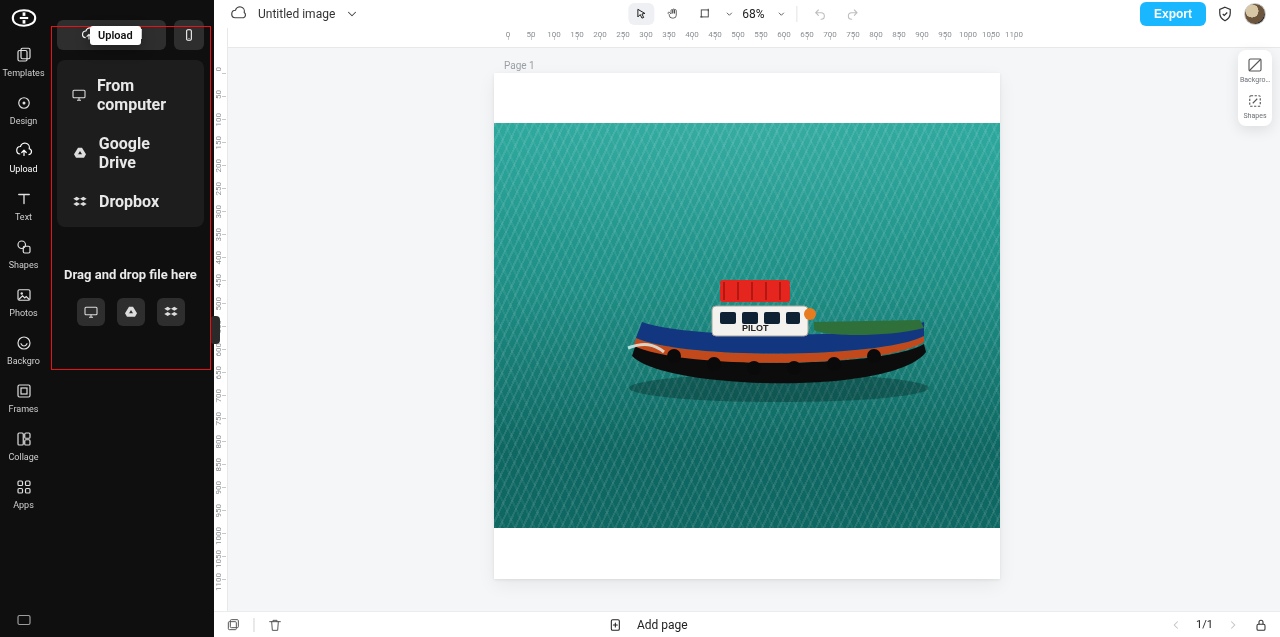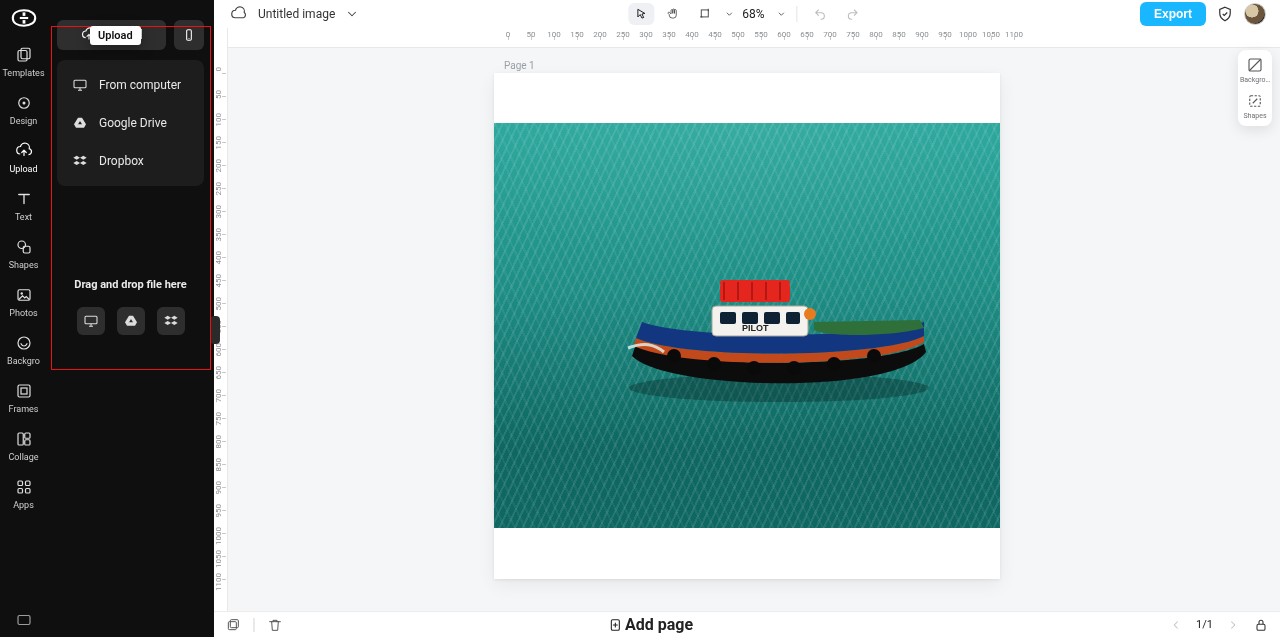--- a/index.html
+++ b/index.html
@@ -34,24 +34,24 @@
 
   .panel-body { padding:8px 10px 0 10px; }
   .upload-row { display:flex; gap:8px; margin-top:12px; }
   .btn-upload {
     flex:1; height:30px; background:#2e2e2e; border-radius:6px; display:flex; align-items:center; justify-content:center; gap:8px;
     color:#fff; font-size:12px; font-weight:700; cursor:pointer;
   }
   .btn-phone { width:30px; height:30px; background:#2e2e2e; border-radius:6px; display:flex; align-items:center; justify-content:center; cursor:pointer; }
 
   .source-list { margin-top:10px; background:#1d1d1d; border-radius:8px; padding:6px 0; }
-  .source-item { display:flex; align-items:center; gap:10px; padding:10px 14px; font-size:12px; font-weight:400; color:#e8e8e8; cursor:pointer; }
+  .source-item { display:flex; align-items:center; gap:10px; padding:10px 14px; font-size:16px; font-weight:700; color:#e8e8e8; cursor:pointer; }
   .source-item .sic { width:18px; height:18px; display:flex; align-items:center; justify-content:center; }
 
-  .dragdrop { margin-top:92px; text-align:center; font-size:11px; font-weight:700; color:#eaeaea; }
+  .dragdrop { margin-top:40px; text-align:center; font-size:13px; font-weight:700; color:#eaeaea; }
   .drop-icons { margin-top:16px; display:flex; justify-content:center; gap:12px; }
   .drop-btn { width:28px; height:28px; background:#2e2e2e; border-radius:6px; display:flex; align-items:center; justify-content:center; cursor:pointer; }
 
   
   .red-callout { position:absolute; left:51px; top:26px; width:160px; height:344px; border:1px solid #e11; z-index:35; pointer-events:none; }
 
   
   .panel-nub { position:absolute; right:-6px; top:316px; width:10px; height:28px; background:#2a2a2a; border-radius:4px; z-index:25; }
 
   
@@ -109,21 +109,21 @@
   .boat { position:absolute; left:130px; top:155px; width:310px; height:130px; }
 
   
   .rdock { position:absolute; right:8px; top:22px; width:34px; background:#fff; border-radius:8px; box-shadow:0 4px 14px rgba(0,0,0,.10); padding:6px 2px; display:flex; flex-direction:column; align-items:center; gap:8px; z-index:12; }
   .rdock .ritem { width:30px; display:flex; flex-direction:column; align-items:center; gap:2px; cursor:pointer; }
   .rdock .rlabel { font-size:7px; color:#6b7075; }
 
   
   .status { position:absolute; left:214px; right:0; bottom:0; height:26px; border-top:1px solid #ececec; background:#fff; display:flex; align-items:center; padding:0 10px; }
   .status .sgroup { display:flex; align-items:center; gap:10px; }
-  .status .mid { position:absolute; left:50%; transform:translateX(-140px); display:flex; align-items:center; gap:0; color:#222; font-size:16px;font-weight:bold; }
+  .status .mid { position:absolute; left:50%; transform:translateX(-140px); display:flex; align-items:center; gap:12px; color:#222; font-size:12px; }
   .status .right { margin-left:auto; display:flex; align-items:center; gap:10px; color:#222; font-size:11px; }
   .ic18 { width:18px; height:18px; display:flex; align-items:center; justify-content:center; }
   .page-count { border:1px solid transparent; }
   .disabled { opacity:.35; pointer-events:none; }
 </style>
 </head>
 <body>
 
 <div class="rail">
   <div class="rail-logo">

